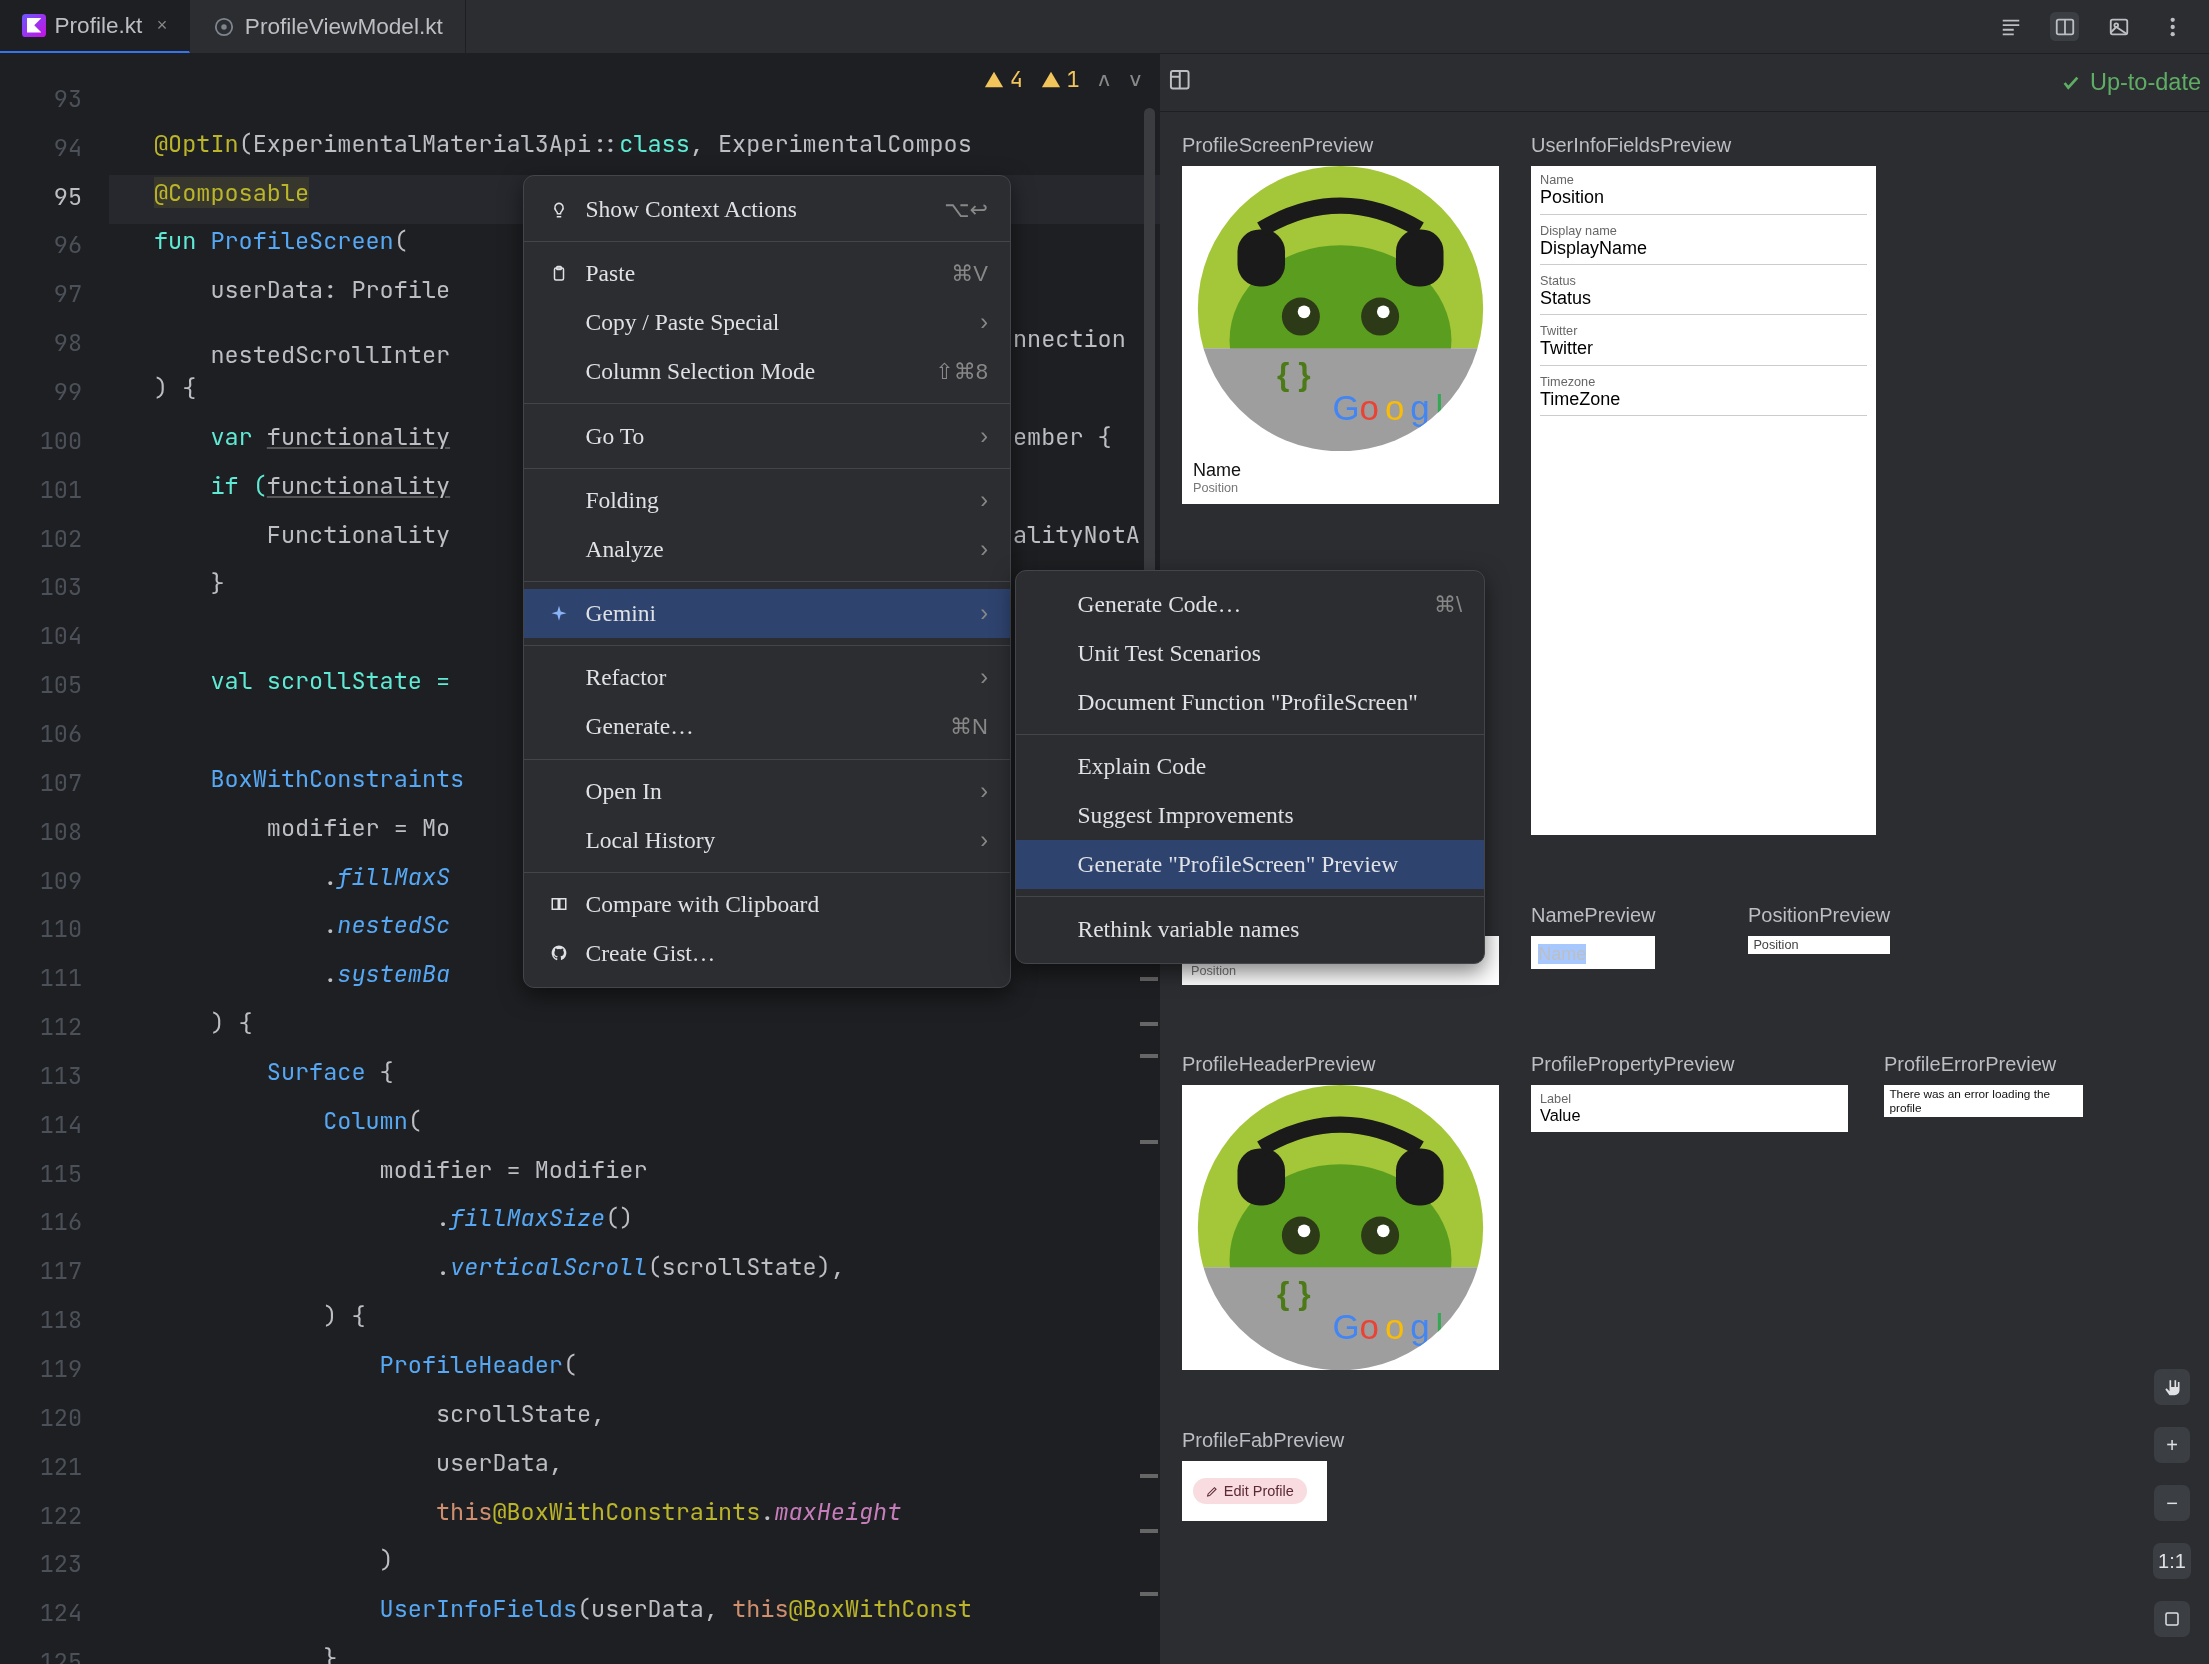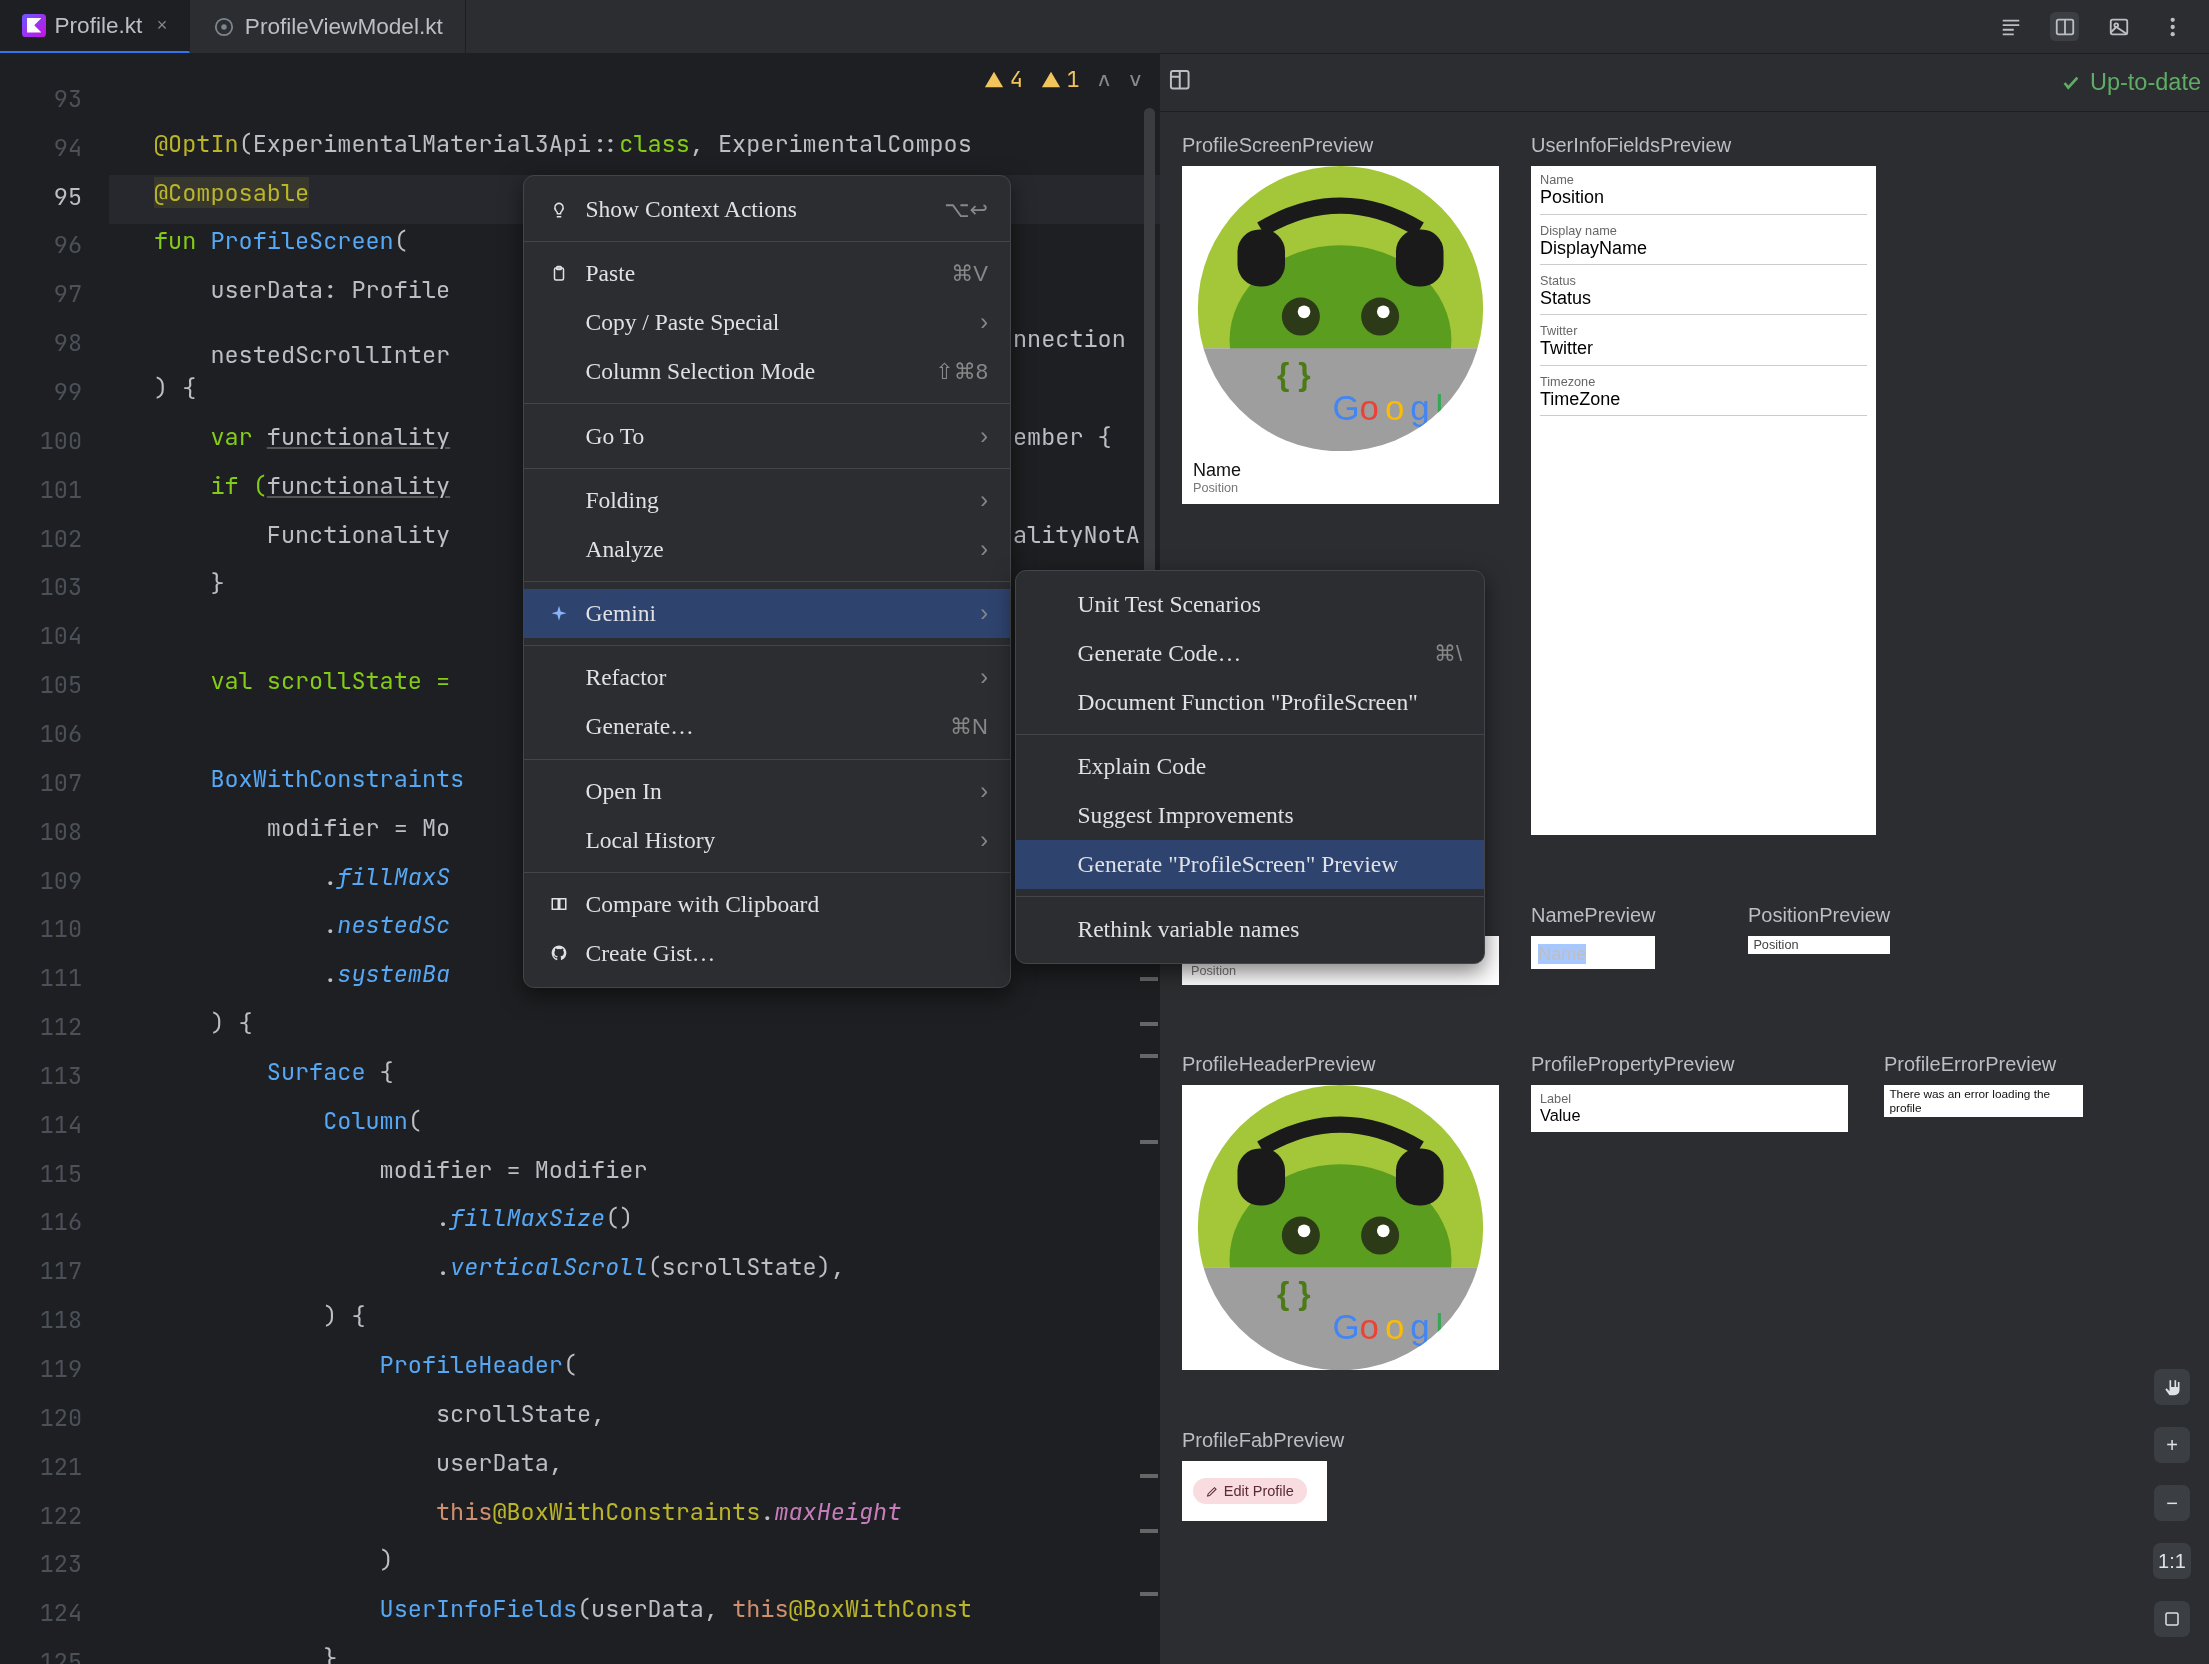--- a/index.html
+++ b/index.html
@@ -36,21 +36,21 @@
 
     
     .gutter { position: absolute; left: 0; top: 0; width: 109px; background: #1e1f22; height: 100%; }
     .gutter-line { position: absolute; width: 100%; text-align: right; padding-right: 27px; color: #4b5059; font-size: 23.5px; }
     .gutter-line.current { color: #bcbec4; }
     .code { position: absolute; left: 154px; top: 0; white-space: pre; font-size: 23.5px; line-height: 1; }
     .code-line { position: absolute; }
     .line-highlight { position: absolute; left: 0; width: 100%; background: #26282e; }
 
     
-    .c-kw { color: #84cc16; margin-top: 12px; }
+    .c-kw { color: #5eead4; margin-top: 12px; }
     .c-fn { color: #56a8f5; }
     .c-fn-it { color: #56a8f5; font-style: italic; }
     .c-ann { color: #bbb529; }
     .c-ann-bg { background: #37372d; }
     .c-type { color: #bcbec4; }
     .c-ident { color: #bcbec4; }
     .c-ident-u { text-decoration: underline #555; }
     .c-this { color: #cf8e6d; }
     .c-at { color: #bbb529; }
     .c-prop { color: #c77dbb; font-style: italic; }
@@ -515,29 +515,29 @@
           <path d="M12 2a10 10 0 00-3 19.5c.5 0 .7-.2.7-.5v-2c-2.8.6-3.4-1.3-3.4-1.3-.4-1.1-1.1-1.4-1.1-1.4-1-.6 0-.6 0-.6 1 0 1.6 1 1.6 1 1 1.6 2.5 1.1 3 .9 0-.7.4-1.1.7-1.4-2.2-.3-4.6-1.1-4.6-5 0-1.1.4-2 1-2.7 0-.3-.4-1.3 0-2.6 0 0 .9-.3 2.8 1a9.6 9.6 0 015 0c1.9-1.3 2.8-1 2.8-1 .6 1.3.2 2.3 0 2.6.7.7 1 1.6 1 2.7 0 3.9-2.3 4.7-4.6 5 .4.3.7 1 .7 1.9v2.8c0 .3.2.6.7.5A10 10 0 0012 2z"></path>
         </svg>
       </span>
       <span class="label">Create Gist…</span>
     </div>
   </div>
 
 <div class="menu menu-2" id="menu2">
     <div class="menu-item">
       <span class="icon"></span>
-      <span class="label">Unit Test Scenarios</span>
-    </div>
-    <div class="menu-item">
-      <span class="icon"></span>
       <span class="label">Generate Code…</span>
       <span class="shortcut">⌘\</span>
     </div>
     <div class="menu-item">
       <span class="icon"></span>
+      <span class="label">Unit Test Scenarios</span>
+    </div>
+    <div class="menu-item">
+      <span class="icon"></span>
       <span class="label">Document Function "ProfileScreen"</span>
     </div>
     <div class="menu-sep"></div>
     <div class="menu-item">
       <span class="icon"></span>
       <span class="label">Explain Code</span>
     </div>
     <div class="menu-item">
       <span class="icon"></span>
       <span class="label">Suggest Improvements</span>

